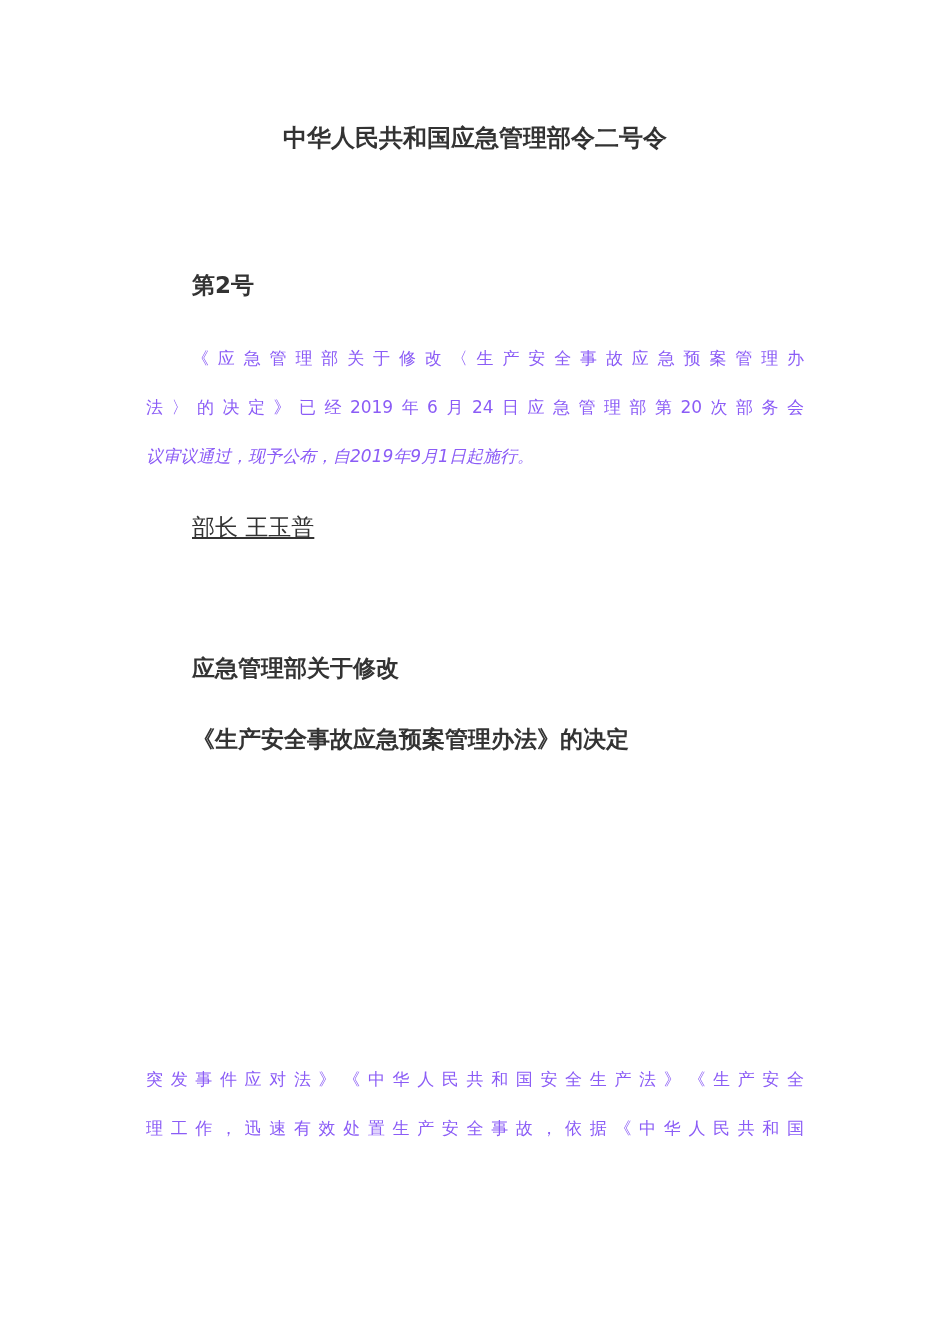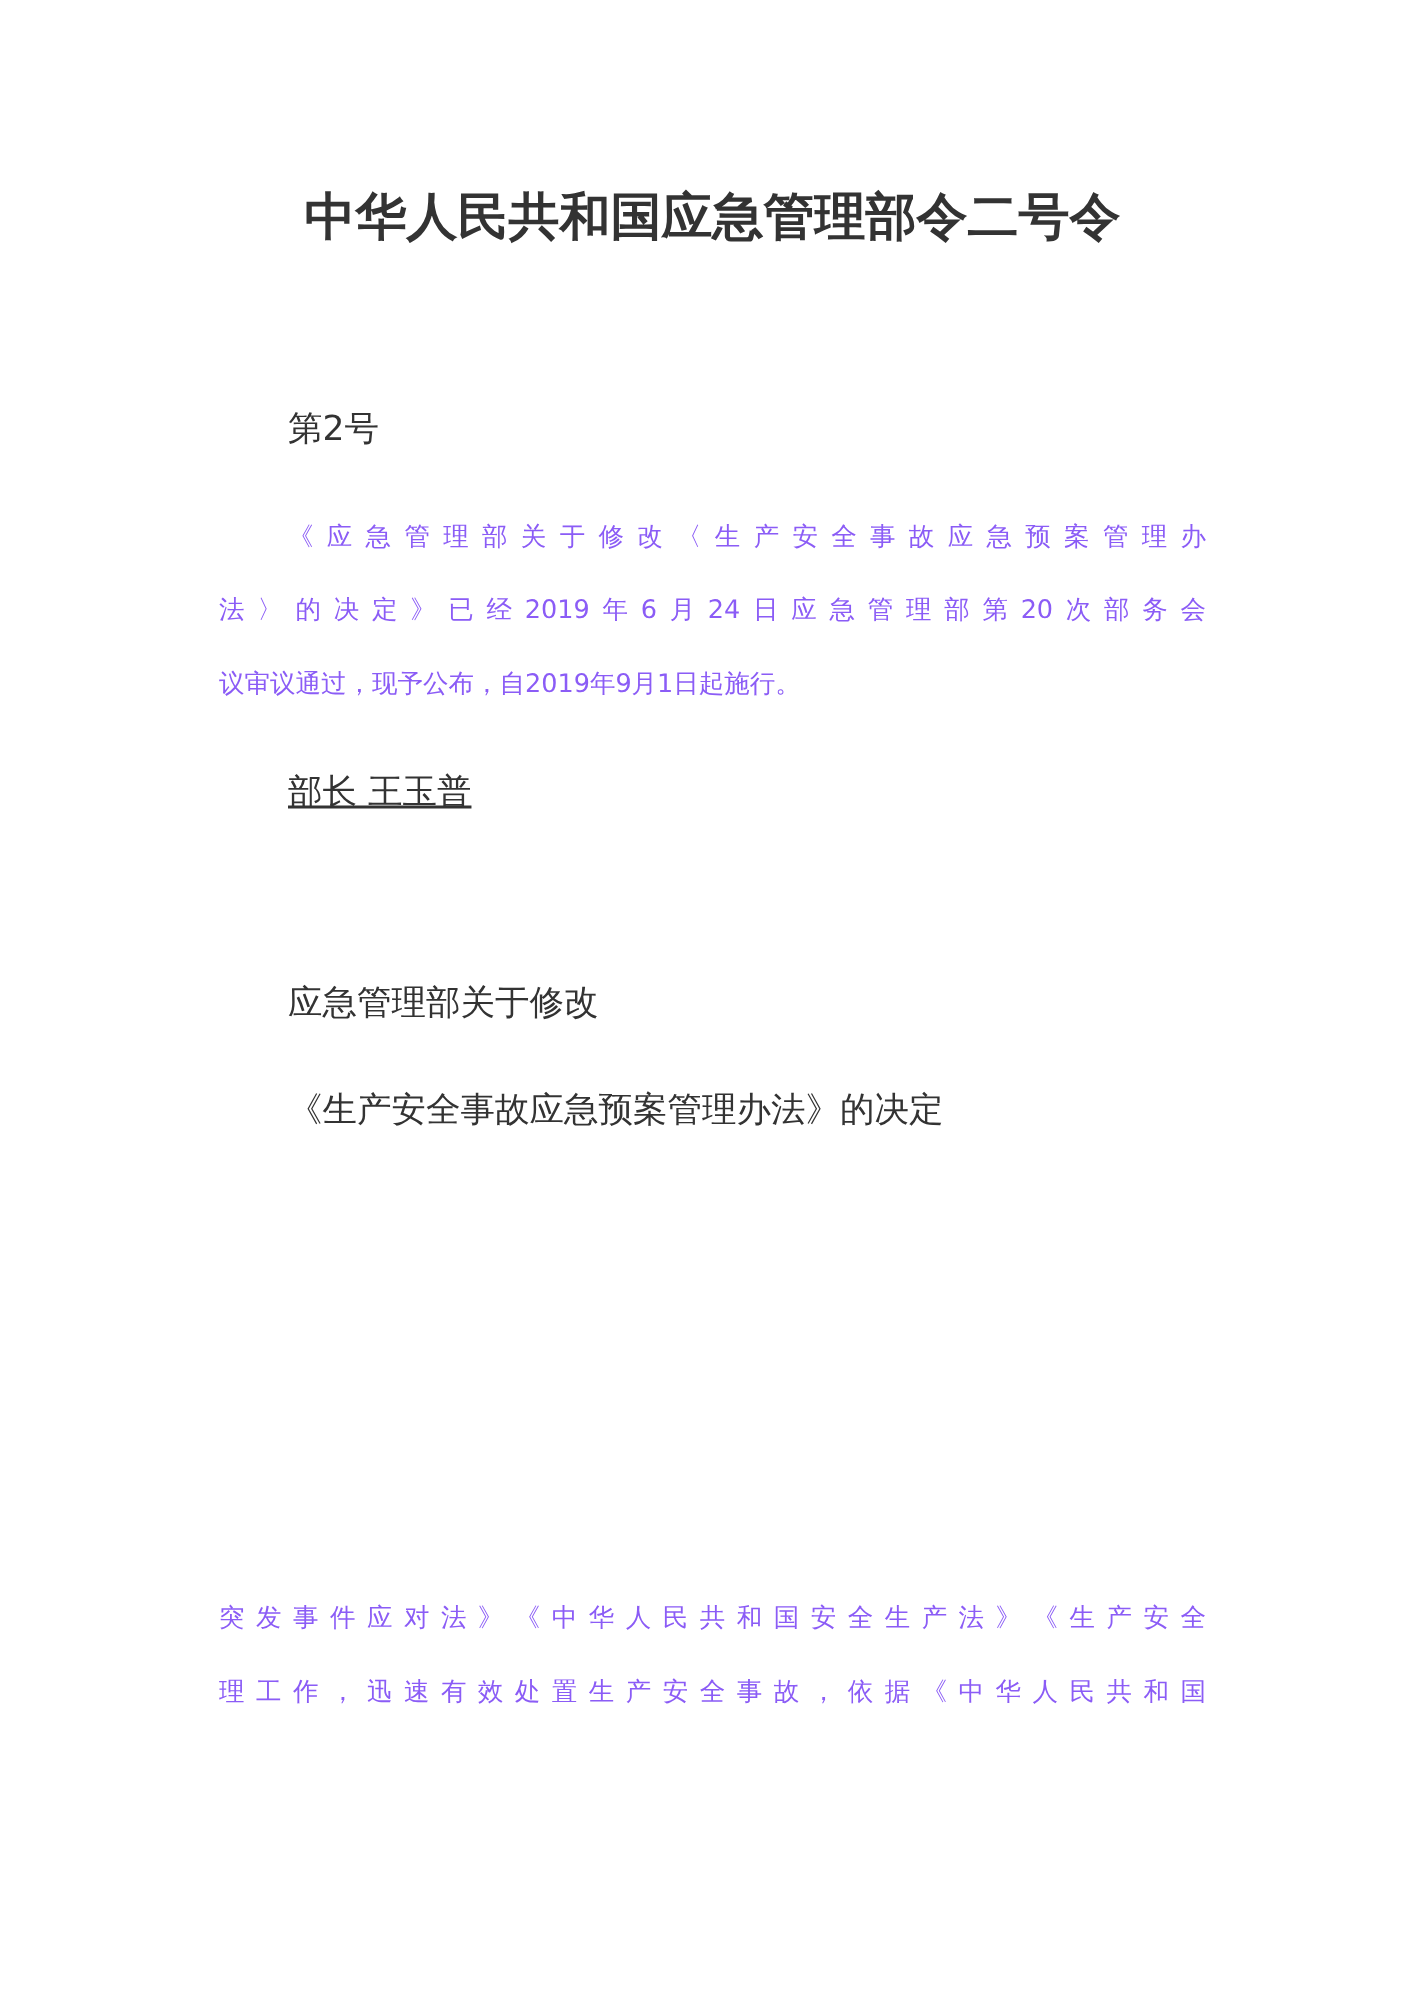--- a/index.html
+++ b/index.html
@@ -1,26 +1,26 @@
 <!DOCTYPE html>
 <html><head>
 <meta charset="utf-8">
 <style>
   html, body { margin: 0; padding: 0; background: #ffffff; }
   body { width: 950px; height: 1344px; position: relative; overflow: hidden;
          font-family: "DejaVu Sans", "Liberation Sans", sans-serif; color: #333333; }
   .page { position: absolute; left: 0; top: 0; width: 950px; height: 1344px; }
   .title { position: absolute; left: 0; width: 950px; top: 122px; text-align: center;
-           font-size: 34px; font-weight: bold; letter-spacing: 0px; color: #333; }
+           font-size: 24px; font-weight: bold; letter-spacing: 0px; color: #333; }
   .line { position: absolute; font-size: 23px; white-space: nowrap; color: #333; }
-  .bold { font-weight: normal; }
+  .bold { font-weight: bold; }
   .para { position: absolute; left: 146px; width: 658px; font-size: 17px; line-height: 49px;
           text-align: justify; text-align-last: left; color: #8b5cf6; }
   .para .jl { display: block; text-align: justify; text-align-last: justify; height: 49px; overflow: hidden; }
-  .para .ll { display: block; text-align: left; height: 49px; }
+  .para .ll { display: block; text-align: left; height: 49px; font-style: italic; }
 </style>
 </head>
 <body>
 
 <div class="page">
 
   <div class="title">中华人民共和国应急管理部令二号令</div>
 
   <div class="line bold" style="left:192px; top:270px;">第2号</div>
 

